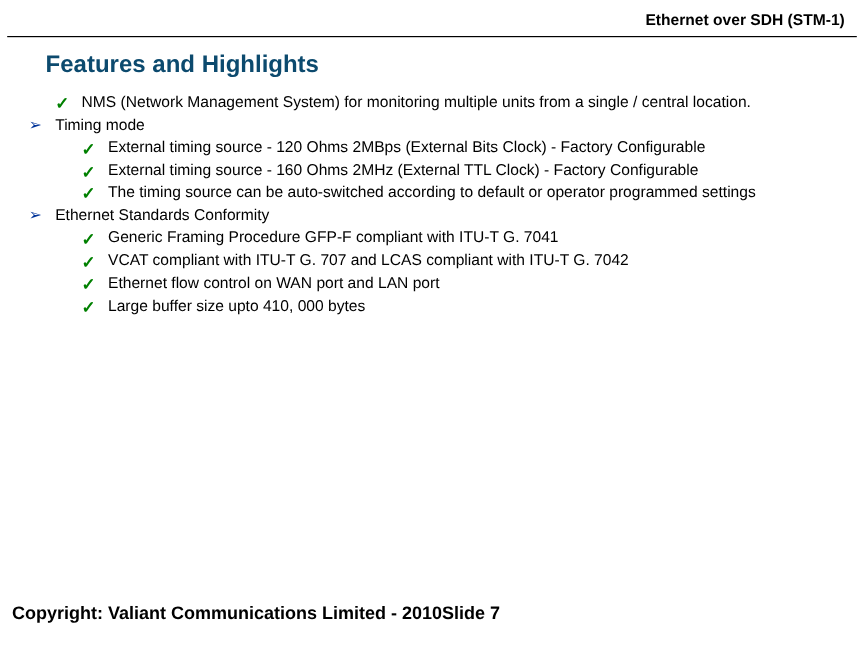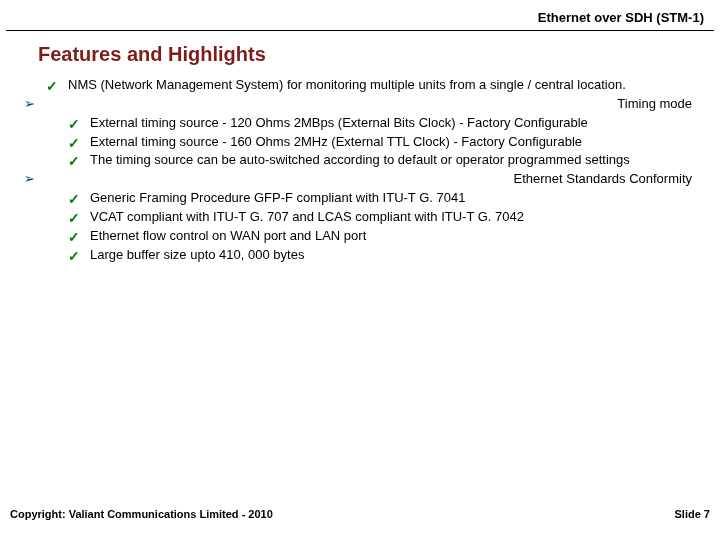--- a/index.html
+++ b/index.html
@@ -15,21 +15,21 @@
     text-align: right;
     padding: 8px 10px 4px 10px;
     border-bottom: 1.5px solid #000;
     margin: 0 6px;
   }
   .header-title {
     font-size: 13px;
     font-weight: bold;
   }
   .section-title {
-    color: #7f1d1d;
+    color: #0c4a6e;
     font-size: 20px;
     font-weight: bold;
     padding: 12px 0 10px 38px;
   }
   .content {
     flex: 1;
     padding: 0 28px 0 46px;
     font-size: 13px;
     line-height: 1.45;
   }
@@ -46,21 +46,20 @@
     position: absolute;
     left: 0;
     top: 0px;
     font-weight: bold;
     font-size: 14px;
   }
   .arrow-item {
     margin-left: -22px;
     padding-left: 22px;
     position: relative;
-    text-align: right;
   }
   .arrow-item::before {
     content: "\27A2";
     color: #003399;
     position: absolute;
     left: 0;
     top: 0px;
     font-size: 13px;
   }
   .check-item {
@@ -72,23 +71,22 @@
     content: "\2713";
     color: #008000;
     position: absolute;
     left: 0;
     top: 0px;
     font-weight: bold;
     font-size: 14px;
   }
   .footer {
     display: flex;
-    justify-content: space-between;
     align-items: flex-end;
-    font-size: 11px;
+    font-size: 15px;
     font-weight: bold;
     padding: 6px 10px 20px 10px;
   }
 </style>
 </head>
 <body>
 
 <div class="slide">
 
   <div class="header">

